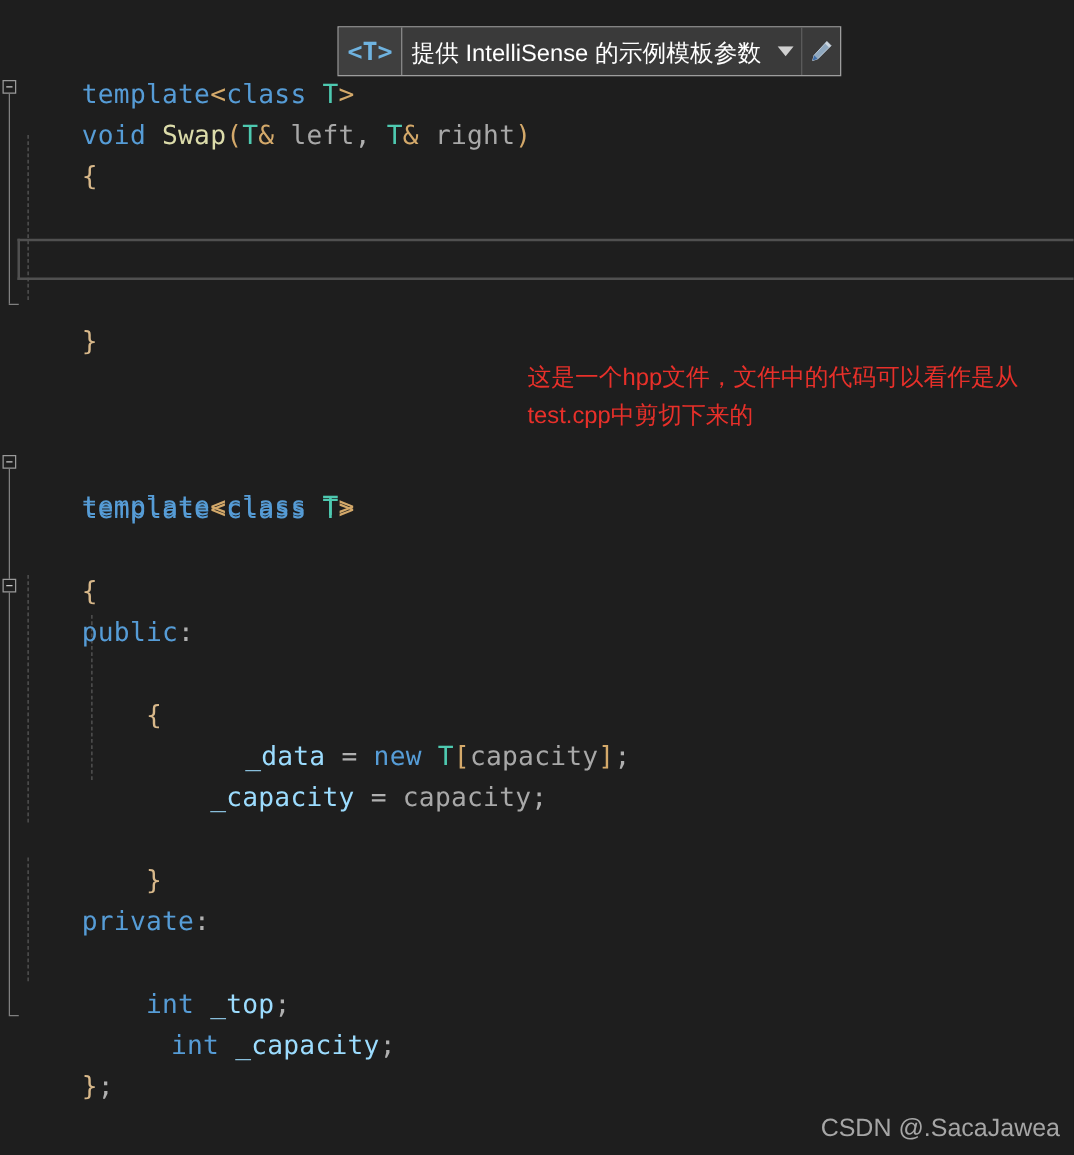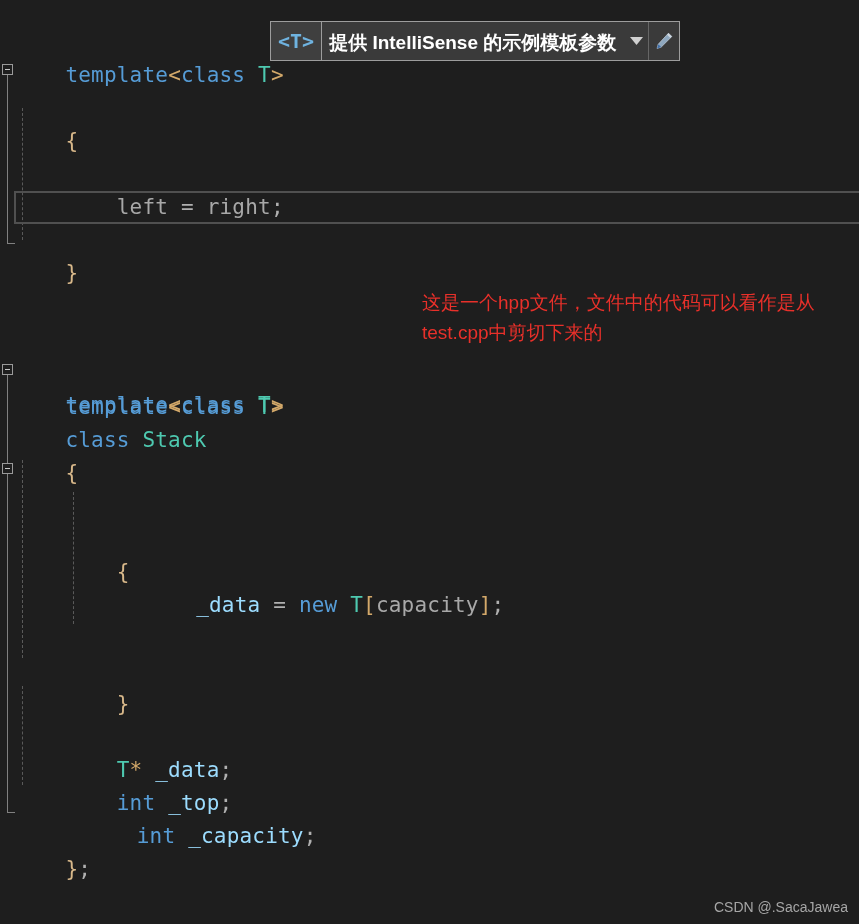--- a/index.html
+++ b/index.html
@@ -119,21 +119,20 @@
     background: #3f3f3f;
   }
   #tpl-tooltip .tt-text {
     display: flex;
     align-items: center;
     padding: 3px 8px 0 7px;
     color: #ffffff;
     font-size: 19px;
     white-space: nowrap;
     background: #3a3a3a;
-    font-weight: bold;
   }
   #tpl-tooltip .tt-caret {
     display: flex;
     align-items: center;
     justify-content: center;
     width: 24px;
     background: #3a3a3a;
     border-right: 1px solid #666;
   }
   #tpl-tooltip .tt-pencil {
@@ -157,21 +156,21 @@
     white-space: pre-line;
   }
 
   
   #watermark {
     position: absolute;
     right: 11px;
     bottom: 9px;
     color: #a6a6a6;
     font-family: "Liberation Sans", sans-serif;
-    font-size: 14px;
+    font-size: 20px;
   }
 </style>
 </head>
 <body>
 
 <div id="editor">
 
   <div class="fold-box" style="left:2px; top:64px;"></div>
   <div class="gutter-rail" style="left:7px; top:75px; height:168px;"></div>
   <div class="fold-foot" style="left:7px; top:243px; width:8px;"></div>
@@ -184,72 +183,75 @@
 
   <div class="indent-guide" style="left:22px; top:108px; height:132px;"></div>
   <div class="indent-guide" style="left:22px; top:460px; height:198px;"></div>
   <div class="indent-guide" style="left:22px; top:686px; height:99px;"></div>
   <div class="indent-guide" style="left:73px; top:492px; height:132px;"></div>
 
   <div class="code-line" style="top:26px;">
     <span class="txt"><span class="kw">template</span><span class="pun">&lt;</span><span class="kw">class</span> <span class="typ">T</span><span class="pun">&gt;</span></span>
   </div>
 
+  <div class="code-line" style="top:59px;">
+    <span class="txt"><span class="kw">void</span> <span class="fn">Swap</span><span class="pun">(</span><span class="typ">T</span><span class="pun">&amp;</span> <span class="pln">left</span><span class="op">,</span> <span class="typ">T</span><span class="pun">&amp;</span> <span class="pln">right</span><span class="pun">)</span></span>
+  </div>
 
   <div class="code-line" style="top:92px;">
     <span class="txt"><span class="brc">{</span></span>
   </div>
 
 
-  <div class="code-line" style="top:158px;">
-    <span class="txt">    <span class="pln">left</span> <span class="op">=</span> <span class="pln">right</span><span class="op">;</span></span>
-  </div>
 
   <div class="current-line" style="top:191px;"></div>
 
   <div class="code-line" style="top:224px;">
     <span class="txt"><span class="brc">}</span></span>
   </div>
 
   <div class="code-line" style="top:356px;">
     <span class="txt"><span class="kw">template</span><span class="pun">&lt;</span><span class="kw">class</span> <span class="typ">T</span><span class="pun">&gt;</span></span>
   </div>
 
   <div class="code-line" style="top:358px;">
     <span class="txt"><span class="kw">template</span><span class="pun">&lt;</span><span class="kw">class</span> <span class="typ">T</span><span class="pun">&gt;</span></span>
   </div>
 
-  <div class="code-line" style="top:391px;">
-    <span class="txt"><span class="kw">class</span> <span class="typ">Stack</span></span>
-  </div>
 
   <div class="code-line" style="top:424px;">
     <span class="txt"><span class="brc">{</span></span>
   </div>
 
+  <div class="code-line" style="top:457px;">
+    <span class="txt"><span class="kw">public</span><span class="op">:</span></span>
+  </div>
 
 
   <div class="code-line" style="top:523px;">
     <span class="txt">    <span class="brc">{</span></span>
   </div>
 
   <div class="code-line" style="top:556px;margin-left:28px;">
     <span class="txt">        <span class="var">_data</span> <span class="op">=</span> <span class="kw">new</span> <span class="typ">T</span><span class="pun">[</span><span class="pln">capacity</span><span class="pun">]</span><span class="op">;</span></span>
   </div>
 
+  <div class="code-line" style="top:589px;">
+    <span class="txt">        <span class="var">_capacity</span> <span class="op">=</span> <span class="pln">capacity</span><span class="op">;</span></span>
+  </div>
 
 
   <div class="code-line" style="top:655px;">
     <span class="txt">    <span class="brc">}</span></span>
   </div>
 
-
-  <div class="code-line" style="top:721px;">
-    <span class="txt">    <span class="typ">T</span><span class="pun">*</span> <span class="var">_data</span><span class="op">;</span></span>
-  </div>
+  <div class="code-line" style="top:688px;">
+    <span class="txt"><span class="kw">private</span><span class="op">:</span></span>
+  </div>
+
 
   <div class="code-line" style="top:754px;">
     <span class="txt">    <span class="kw">int</span> <span class="var">_top</span><span class="op">;</span></span>
   </div>
 
   <div class="code-line" style="top:787px;margin-left:20px;">
     <span class="txt">    <span class="kw">int</span> <span class="var">_capacity</span><span class="op">;</span></span>
   </div>
 
   <div class="code-line" style="top:820px;">

